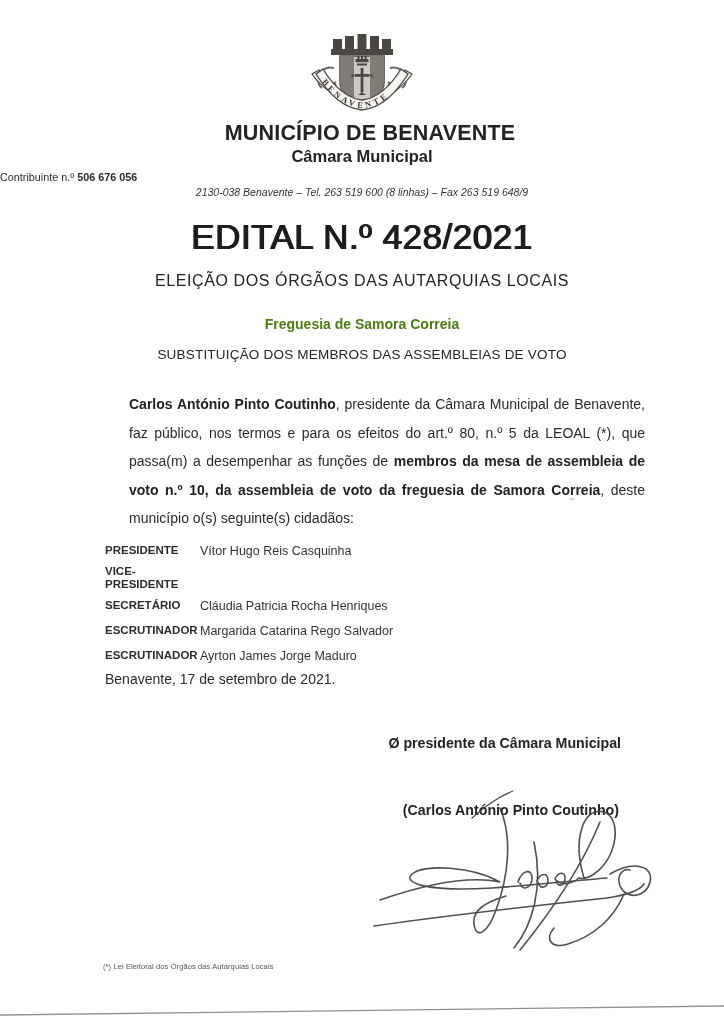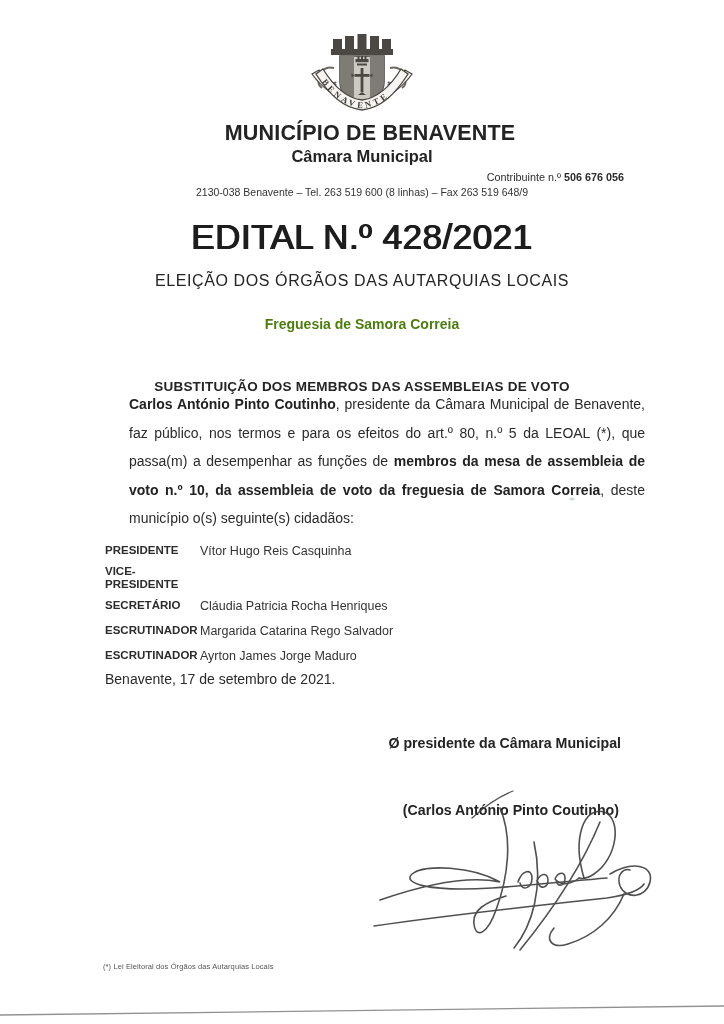--- a/index.html
+++ b/index.html
@@ -18,44 +18,44 @@
   .municipality{
     position:absolute;left:0;top:121px;width:724px;
     text-align:center;font-size:21.5px;font-weight:bold;letter-spacing:.2px;color:#232323;margin-left:8px;
   }
   .chamber{
     position:absolute;left:0;top:147px;width:724px;
     text-align:center;font-size:16.5px;font-weight:bold;color:#232323;
   }
   .taxline{
     position:absolute;left:0;top:171px;width:624px;
-    text-align:right;font-size:10.8px;color:#2c2c2c;
+    text-align:left;font-size:10.8px;color:#2c2c2c;
   }
   .taxline .num{font-weight:bold;}
   .addrline{
     position:absolute;left:0;top:186px;width:724px;
-    text-align:center;font-size:10.5px;color:#333;
+    text-align:center;font-size:10.5px;color:#333;font-style:italic;
   }
   
   .edital{
     position:absolute;left:0;top:217px;width:724px;
     text-align:center;font-size:35px;font-weight:normal;letter-spacing:.5px;color:#1d1d1d;
     text-shadow:.7px 0 0 #1d1d1d,-.7px 0 0 #1d1d1d;
   }
   .election{
     position:absolute;left:0;top:272px;width:724px;
     text-align:center;font-size:16px;font-weight:normal;letter-spacing:.6px;color:#242424;
   }
   .parish{
     position:absolute;left:0;top:316px;width:724px;
     text-align:center;font-size:14px;font-weight:bold;color:#4d7c0f;
   }
   .subject{
     position:absolute;left:0;top:347px;width:724px;
-    text-align:center;font-size:13.5px;font-weight:bold;letter-spacing:.2px;color:#242424;margin-top:32px;
+    text-align:center;font-size:13.5px;font-weight:normal;letter-spacing:.2px;color:#242424;
   }
   
   .para{
     position:absolute;left:105px;top:390px;width:516px;
     font-size:14px;line-height:28.5px;text-align:justify;color:#2a2a2a;margin-left:24px;
   }
   .para b{color:#222;}
   .members{position:absolute;left:105px;top:540px;width:460px;}
   .member-row{display:flex;align-items:center;margin-bottom:4px;min-height:21px;}
   .member-role{

